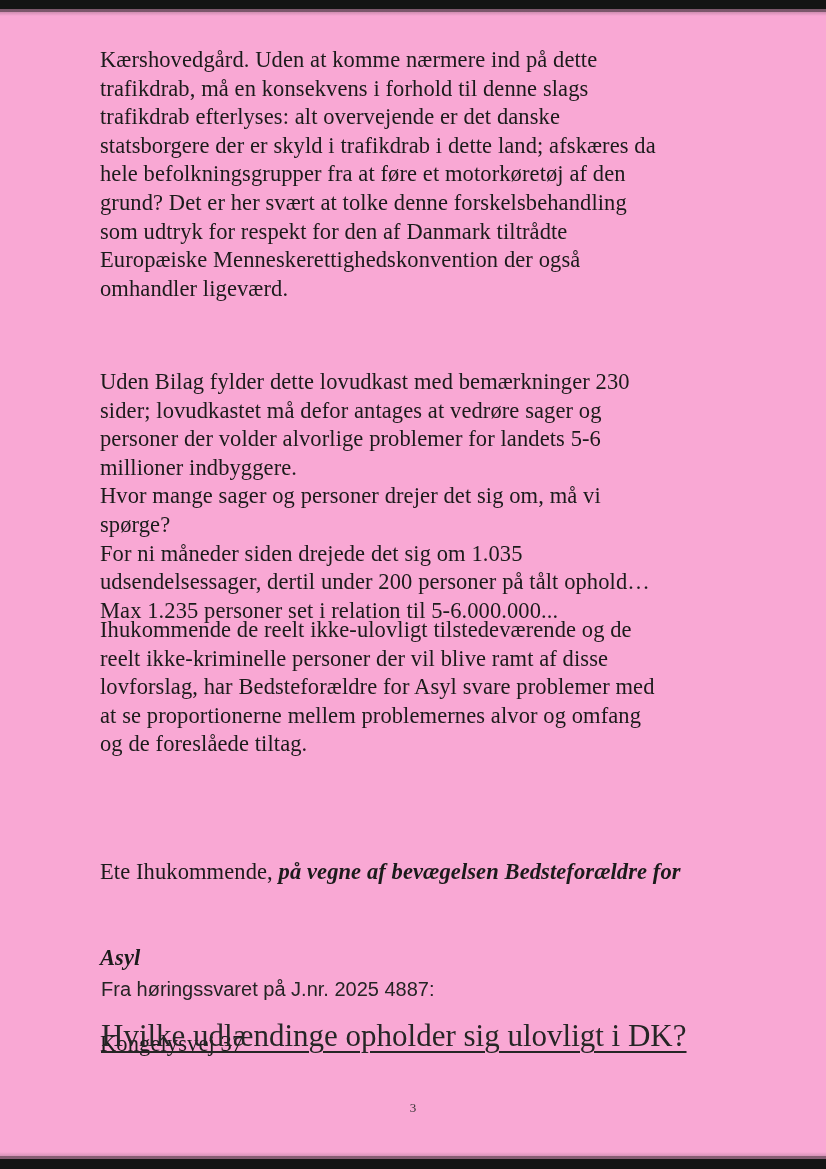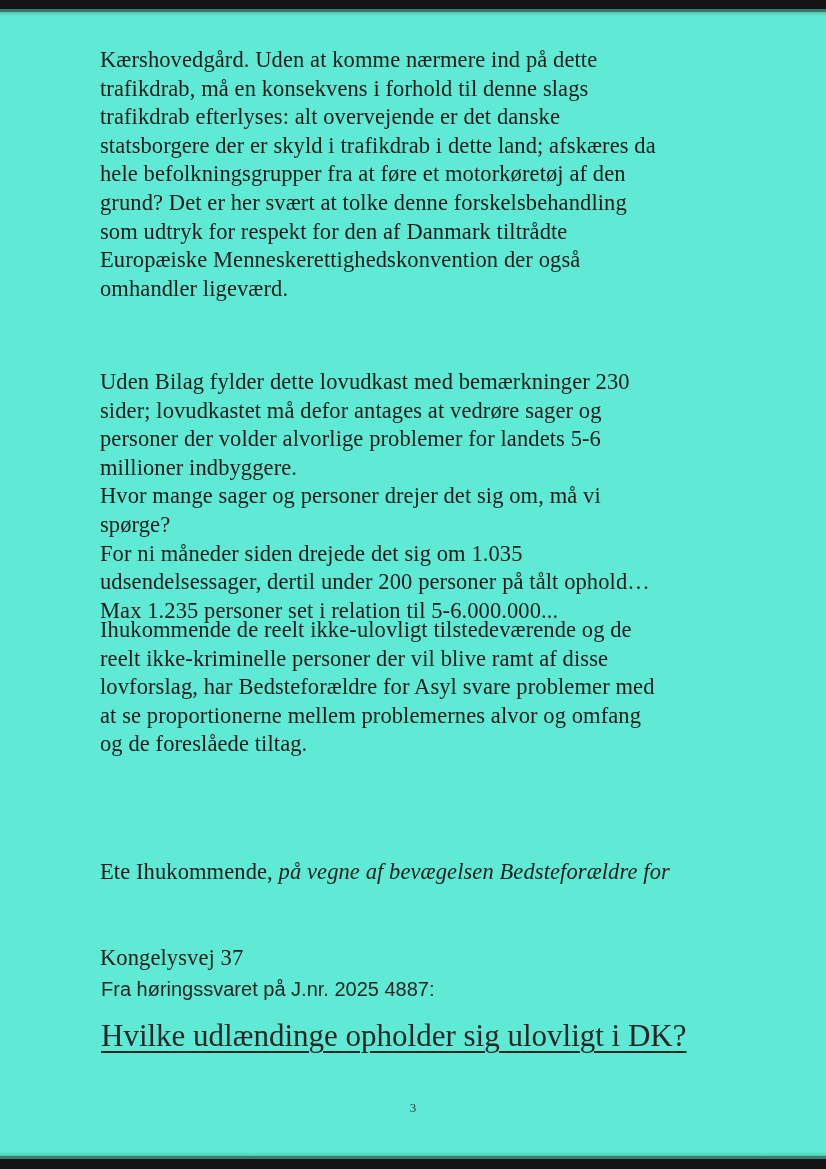--- a/index.html
+++ b/index.html
@@ -6,21 +6,21 @@
   html, body { margin: 0; padding: 0; }
   body {
     background: #ffffff;
     font-family: "Liberation Serif", "DejaVu Serif", serif;
   }
   .page {
     position: relative;
     width: 826px;
     height: 1169px;
     margin: 0 auto;
-    background: #5eead4;
+    background: #f9a8d4;
     overflow: hidden;
     color: #1b1b1b;
   }
   
   .scan-band-top {
     position: absolute;
     top: 0; left: 0; width: 100%; height: 16px;
     background: linear-gradient(to bottom,
       #141414 0px, #141414 9px,
       rgba(20,20,20,0.55) 9px, rgba(20,20,20,0.55) 12px,
@@ -39,21 +39,21 @@
     left: 100px;
     font-size: 22.5px;
     line-height: 28.6px;
     letter-spacing: 0.1px;
     white-space: pre;
   }
   .para-1 { top: 46px; }
   .para-2 { top: 368px; }
   .para-3 { top: 616px; }
   .signature { top: 801px; }
-  .italic { font-style: italic; }
+  .italic { font-style: italic; font-weight: bold; }
   .footer-note {
     position: absolute;
     left: 101px;
     top: 979px;
     font-family: "Liberation Sans", "DejaVu Sans", sans-serif;
     font-size: 20px;
     line-height: 20px;
     color: #242424;
     white-space: pre;
   }
@@ -87,20 +87,21 @@
   <div class="scan-band-top"></div>
 
   <div class="block para-1"><div class="line">Kærshovedgård. Uden at komme nærmere ind på dette</div><div class="line">trafikdrab, må en konsekvens i forhold til denne slags</div><div class="line">trafikdrab efterlyses: alt overvejende er det danske</div><div class="line">statsborgere der er skyld i trafikdrab i dette land; afskæres da</div><div class="line">hele befolkningsgrupper fra at føre et motorkøretøj af den</div><div class="line">grund? Det er her svært at tolke denne forskelsbehandling</div><div class="line">som udtryk for respekt for den af Danmark tiltrådte</div><div class="line">Europæiske Menneskerettighedskonvention der også</div><div class="line">omhandler ligeværd.</div></div>
 
   <div class="block para-2"><div class="line">Uden Bilag fylder dette lovudkast med bemærkninger 230</div><div class="line">sider; lovudkastet må defor antages at vedrøre sager og</div><div class="line">personer der volder alvorlige problemer for landets 5-6</div><div class="line">millioner indbyggere.</div><div class="line">Hvor mange sager og personer drejer det sig om, må vi</div><div class="line">spørge?</div><div class="line">For ni måneder siden drejede det sig om 1.035</div><div class="line">udsendelsessager, dertil under 200 personer på tålt ophold…</div><div class="line">Max 1.235 personer set i relation til 5-6.000.000...</div></div>
 
   <div class="block para-3"><div class="line">Ihukommende de reelt ikke-ulovligt tilstedeværende og de</div><div class="line">reelt ikke-kriminelle personer der vil blive ramt af disse</div><div class="line">lovforslag, har Bedsteforældre for Asyl svare problemer med</div><div class="line">at se proportionerne mellem problemernes alvor og omfang</div><div class="line">og de foreslåede tiltag.</div></div>
 
   <div class="block signature">
     <div class="line"><span>Ete Ihukommende,</span><span class="italic"> på vegne af bevægelsen Bedsteforældre for</span></div>
+    <div class="line italic">Asyl</div>
     <div class="line">Kongelysvej 37</div>
     
   </div>
 
   <div class="footer-note">Fra høringssvaret på J.nr. 2025 4887:</div>
 
   <div class="doc-heading">Hvilke udlændinge opholder sig ulovligt i DK?</div>
 
   <div class="page-number">3</div>
 

